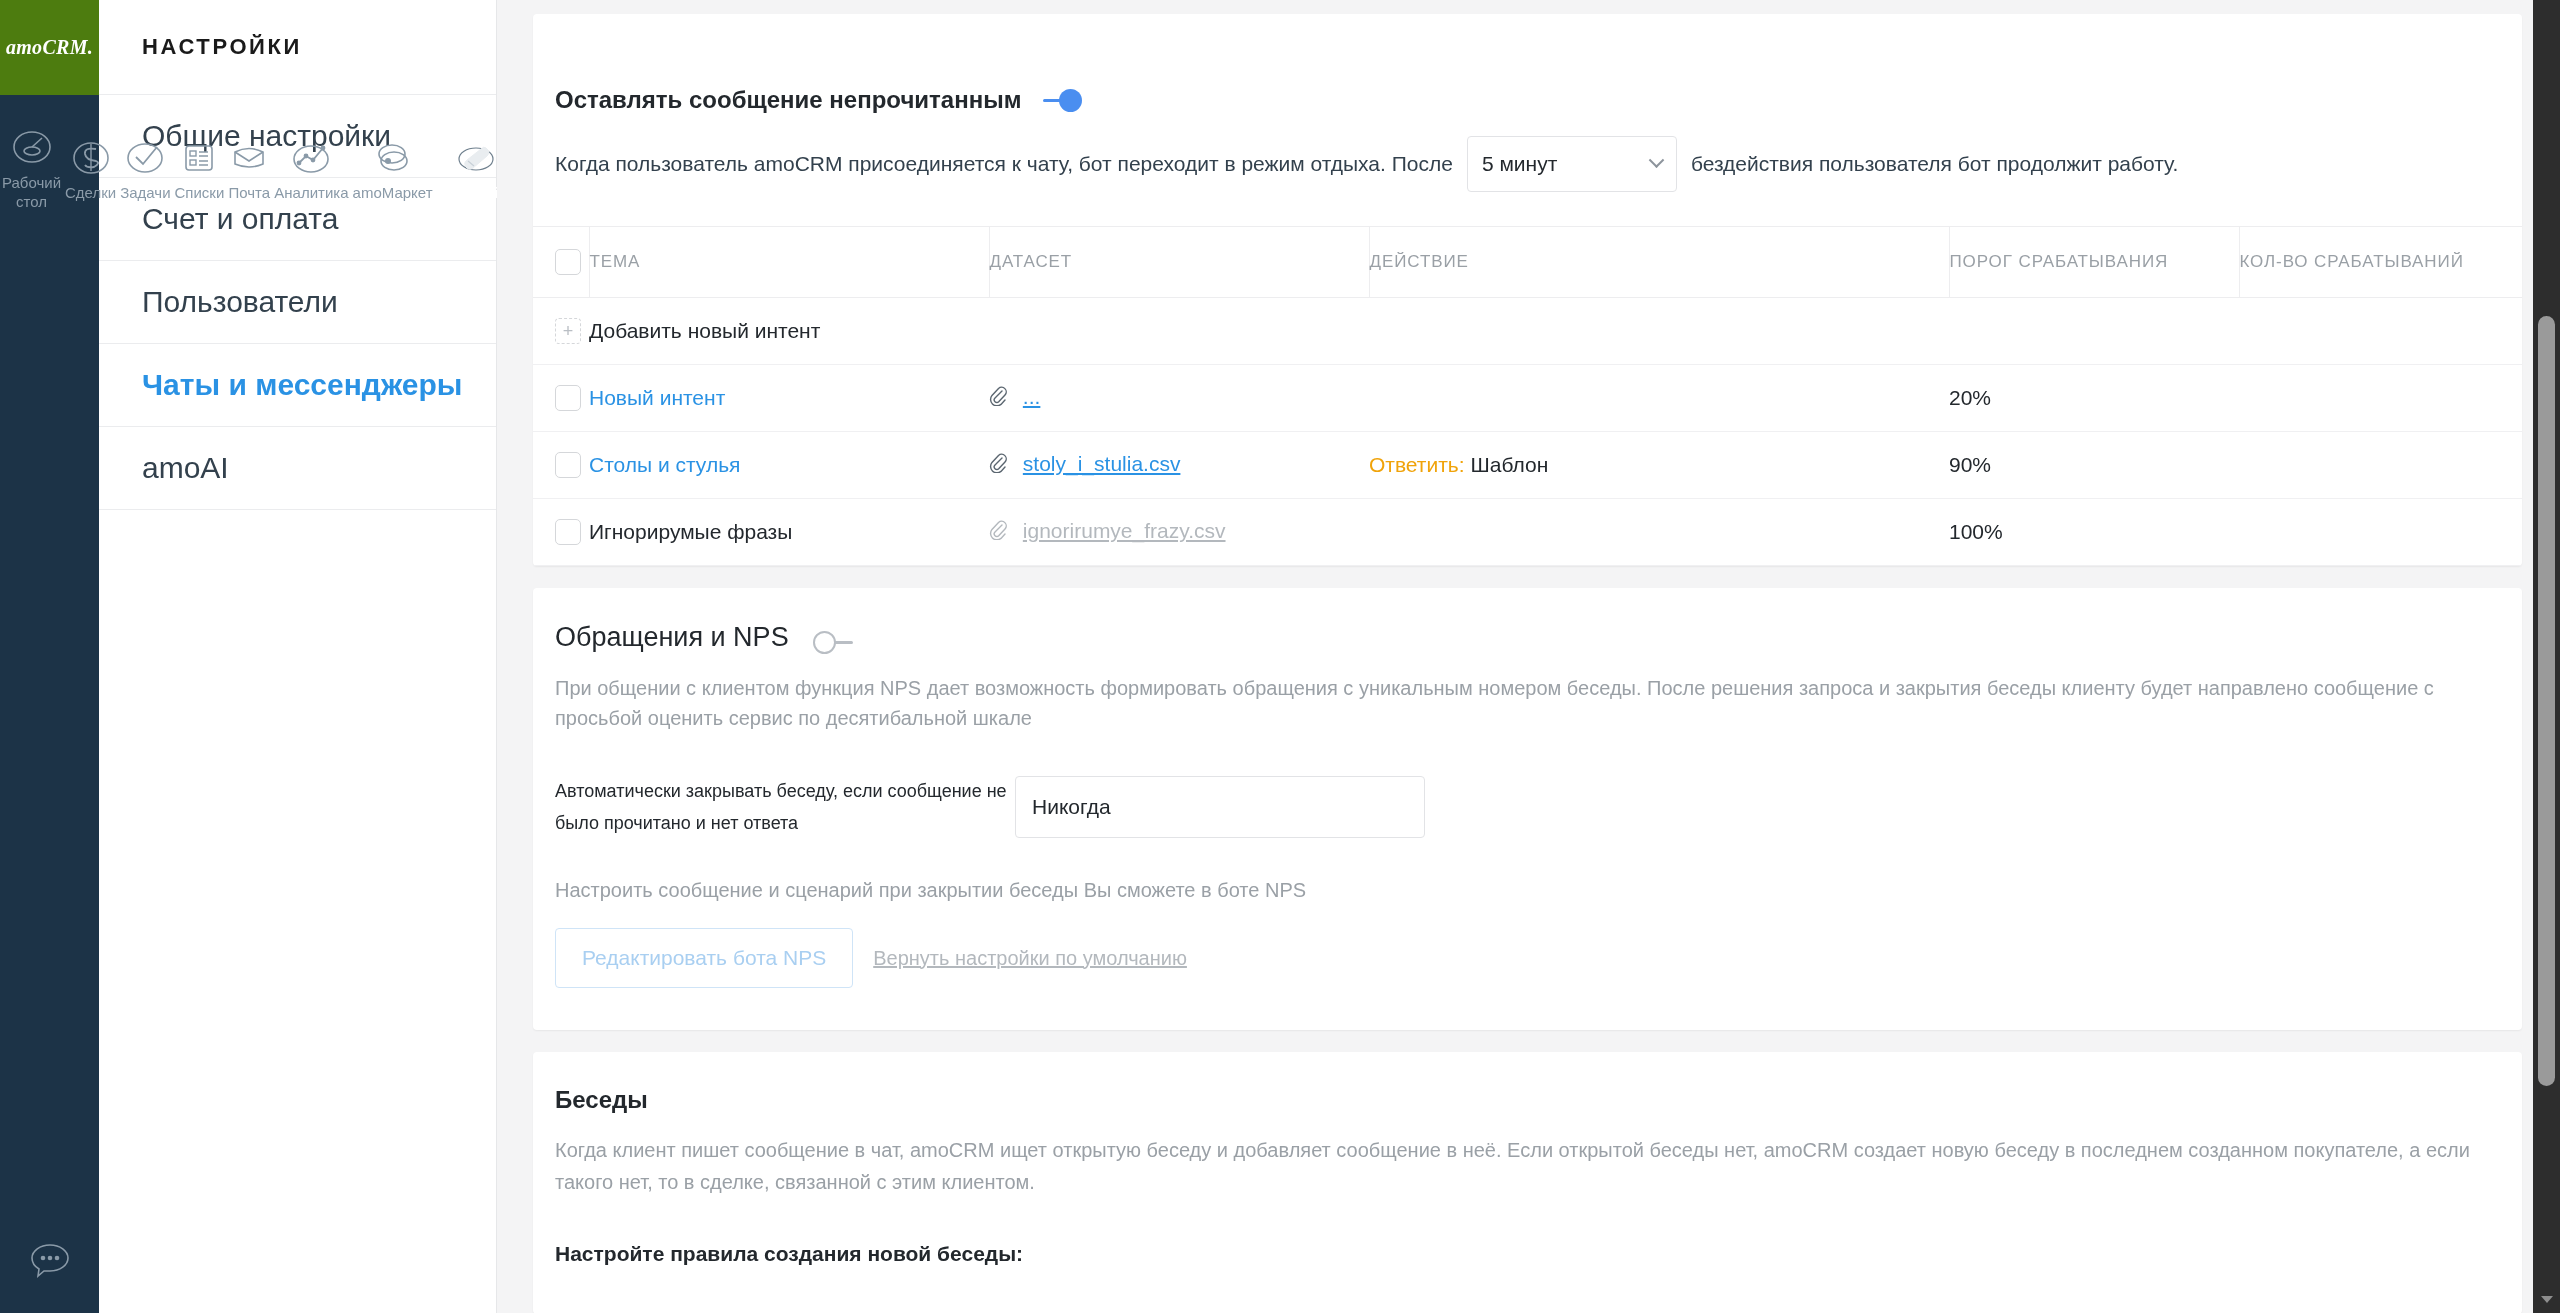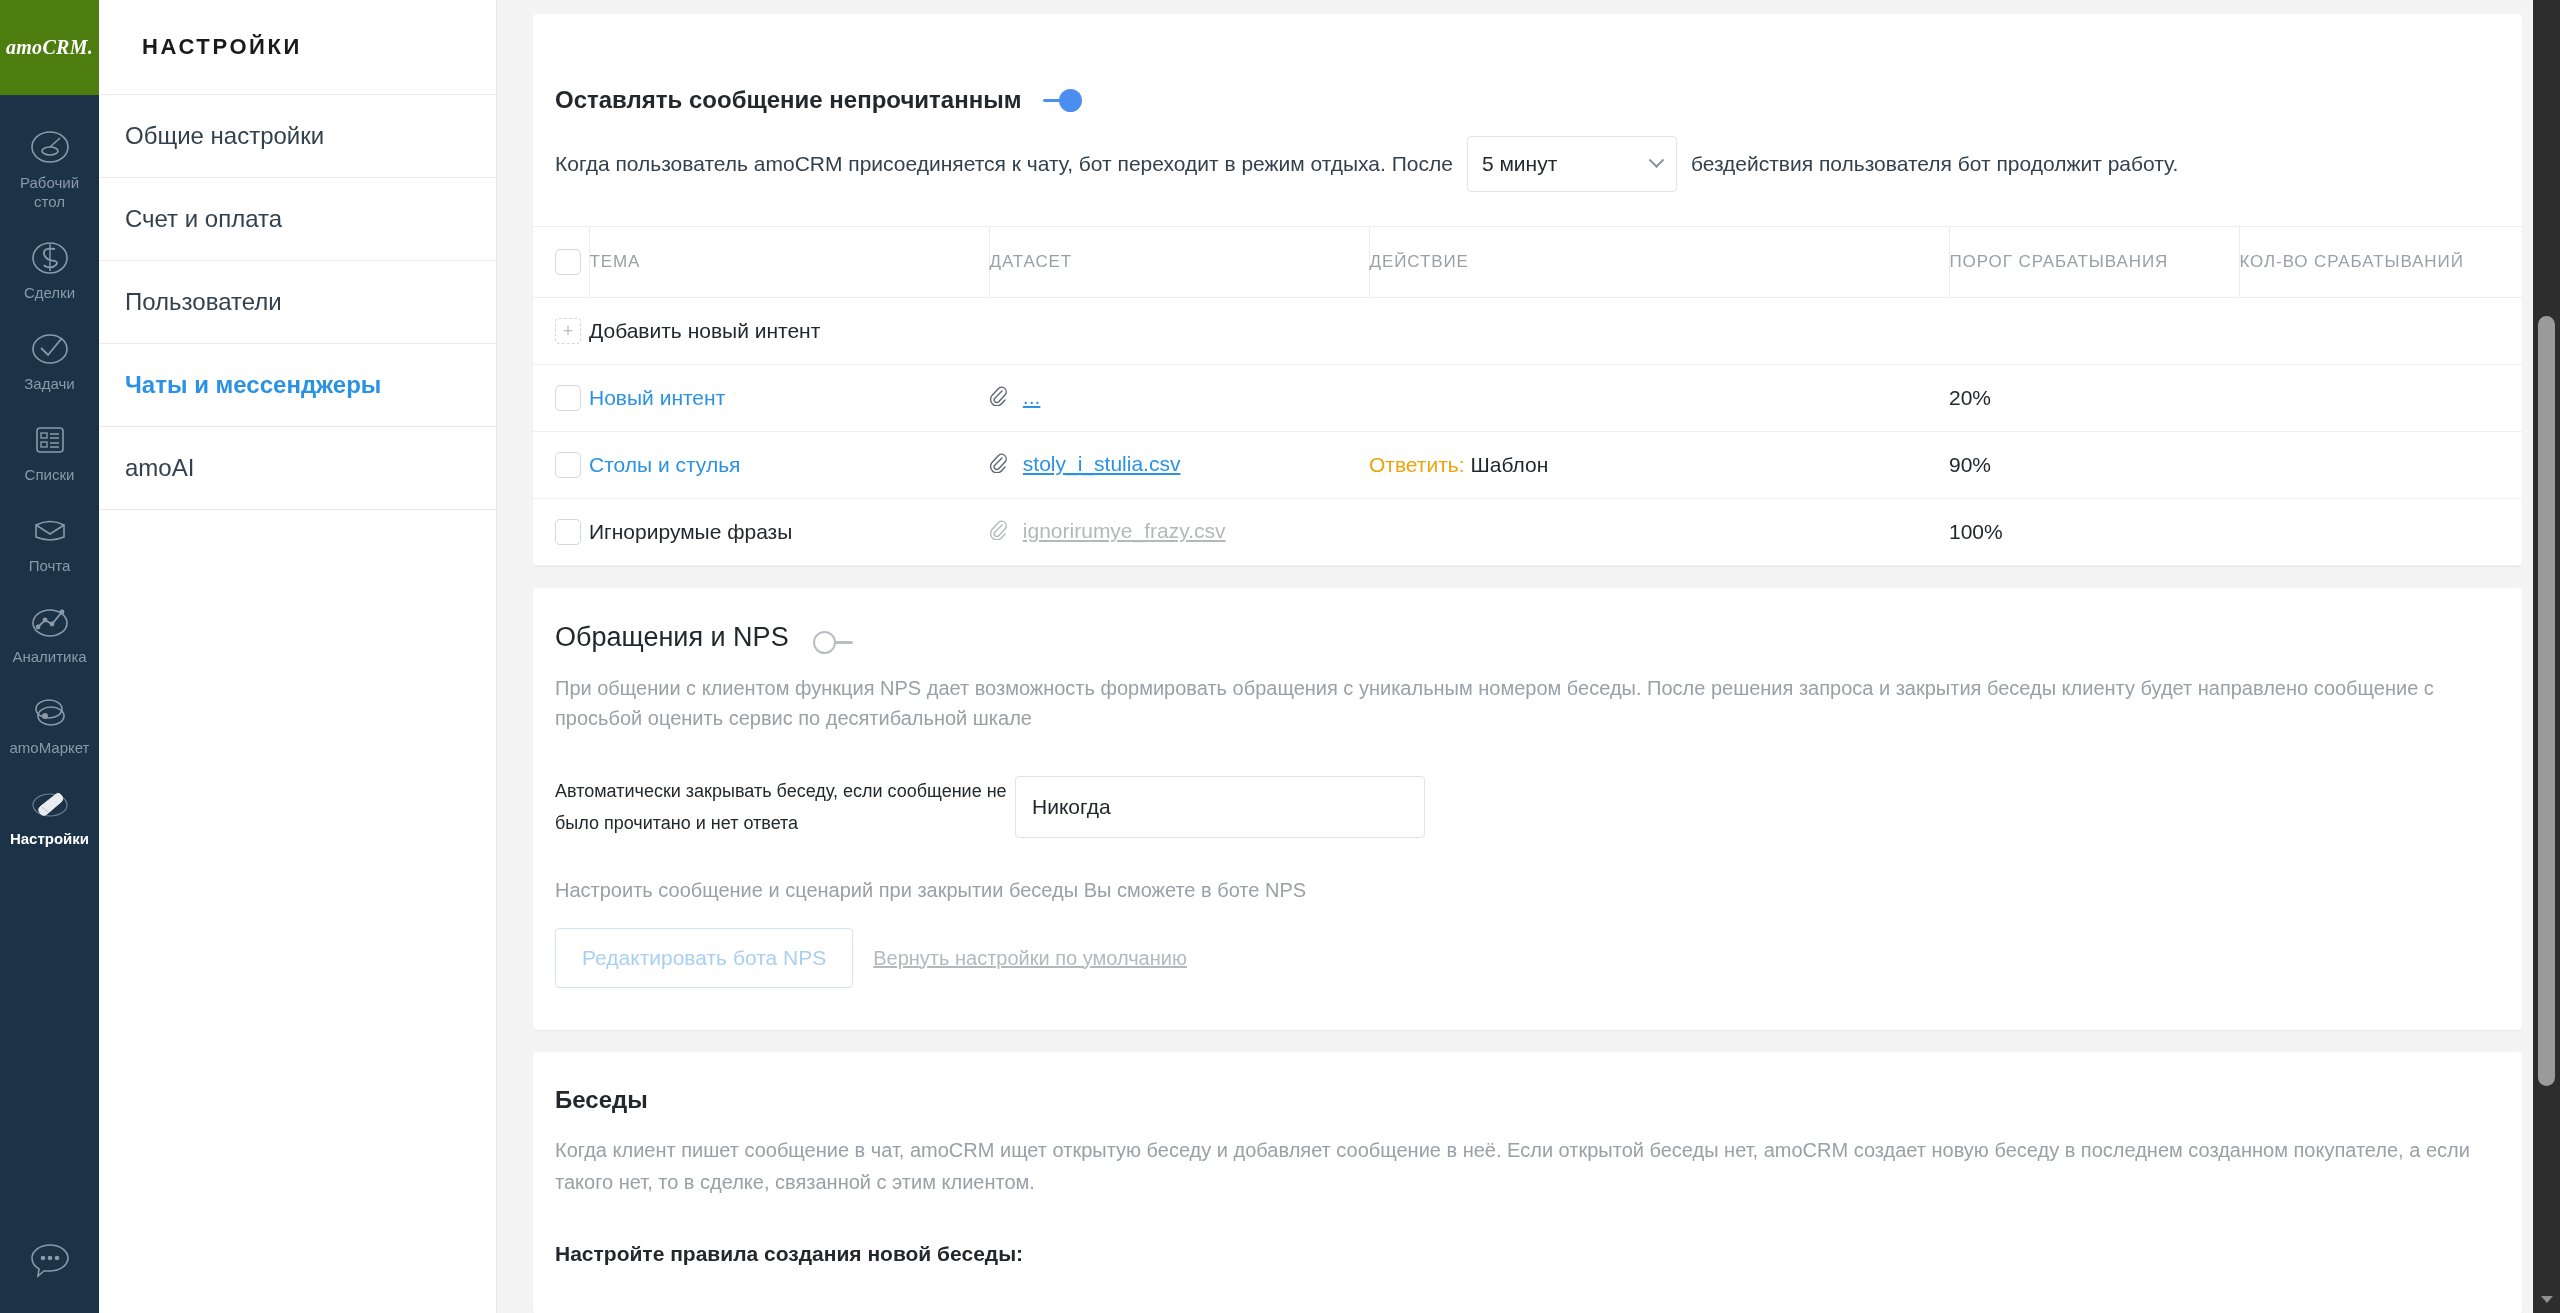--- a/index.html
+++ b/index.html
@@ -20,21 +20,21 @@
   }
   .logo-box {
     width: 99px; height: 95px; background: #4d7c0f;
     display: flex; align-items: center; justify-content: center;
   }
   .logo-text {
     color: #fff; font-style: italic; font-weight: 700;
     font-size: 20px; letter-spacing: .3px;
     font-family: "Liberation Serif", serif;
   }
-  .nav-items { display:flex; flex-direction: column; align-items:center; padding-top: 18px; width: 100%; }
+  .nav-items { display:flex; flex-direction: row; align-items:center; padding-top: 18px; width: 100%; }
   .nav-item {
     width: 99px; padding: 12px 2px 12px; text-align: center; cursor: pointer;
   }
   .nav-item .ico { display:block; height: 46px; display:flex; align-items:center; justify-content:center; }
   .nav-item .lbl {
     display:block; color:#8a9aa8; font-size: 15px; line-height: 19px; margin-top: 2px;
   }
   .nav-item.active .lbl { color:#ffffff; font-weight: 700; }
   .nav-bottom { position:absolute; bottom: 24px; left: 0; width: 99px; display:flex; justify-content:center; }
 
@@ -42,22 +42,22 @@
   .settingsmenu {
     width: 398px; flex: 0 0 398px; background: #ffffff;
     border-right: 1px solid #e6e7e9;
   }
   .sm-title {
     height: 95px; display:flex; align-items:center; padding-left: 43px;
     font-size: 22px; font-weight: 700; letter-spacing: 2.6px; color: #1a1a1a;
     border-bottom: 1px solid #ebecee;
   }
   .sm-item {
-    height: 83px; display:flex; align-items:center; padding-left: 26px;
-    font-size: 24px; color: #33414d; border-bottom: 1px solid #ebecee; cursor:pointer;
+    height: 83px; display:flex; align-items:center; padding-left: 43px;
+    font-size: 30px; color: #33414d; border-bottom: 1px solid #ebecee; cursor:pointer;
   }
   .sm-item.active { color: #2a92e4; font-weight: 700; }
 
   
   .main {
     flex: 1 1 auto; background: #f4f4f5; padding: 14px 38px 0 36px;
     overflow: hidden; position: relative;
   }
   .card {
     background: #fff; border-radius: 4px; box-shadow: 0 1px 2px rgba(0,0,0,.06);

